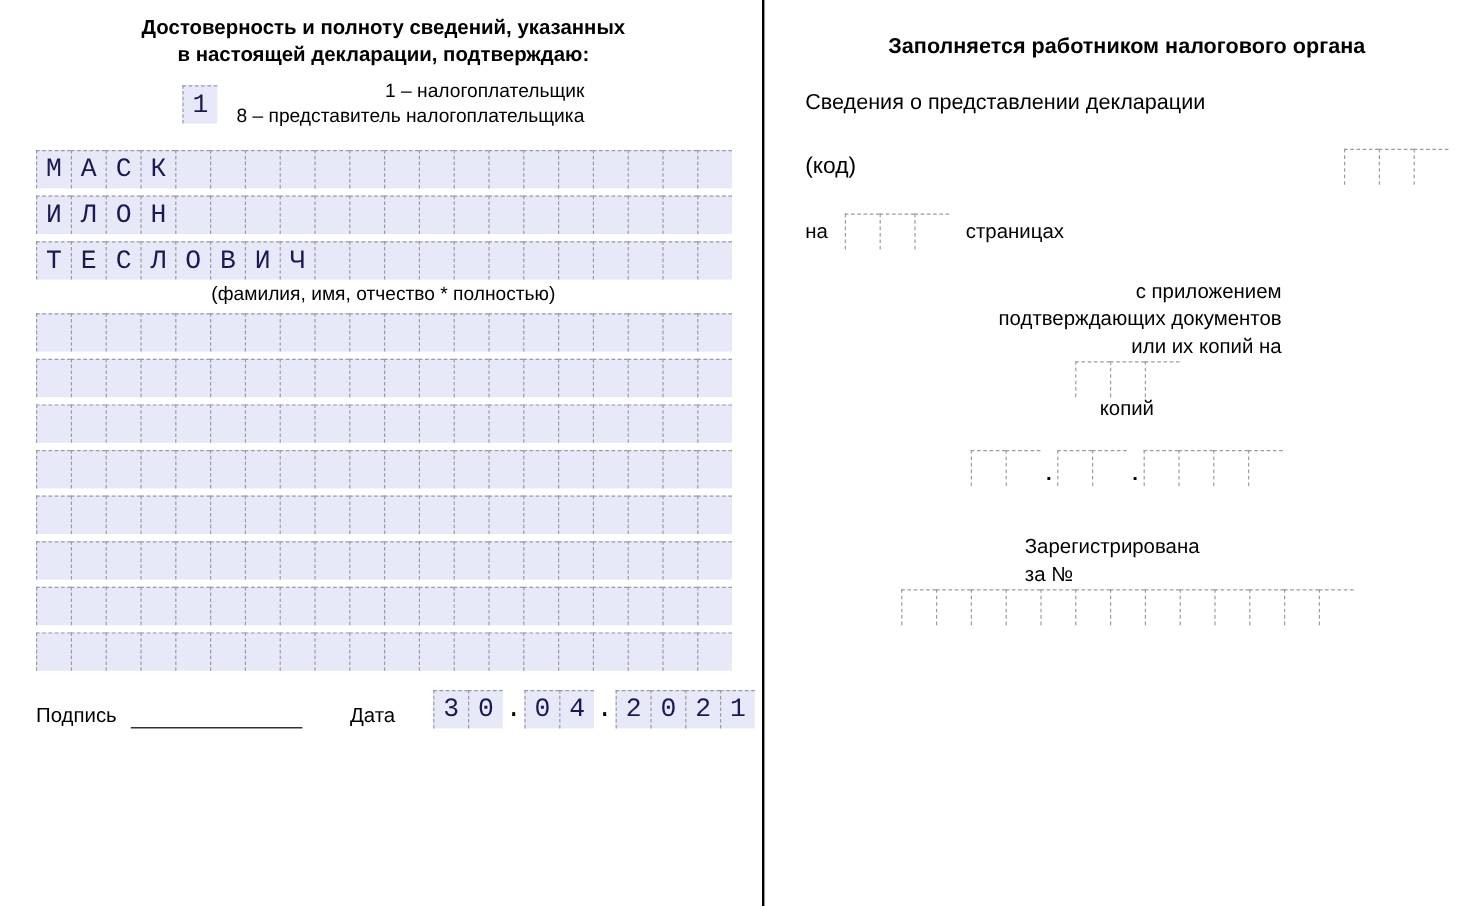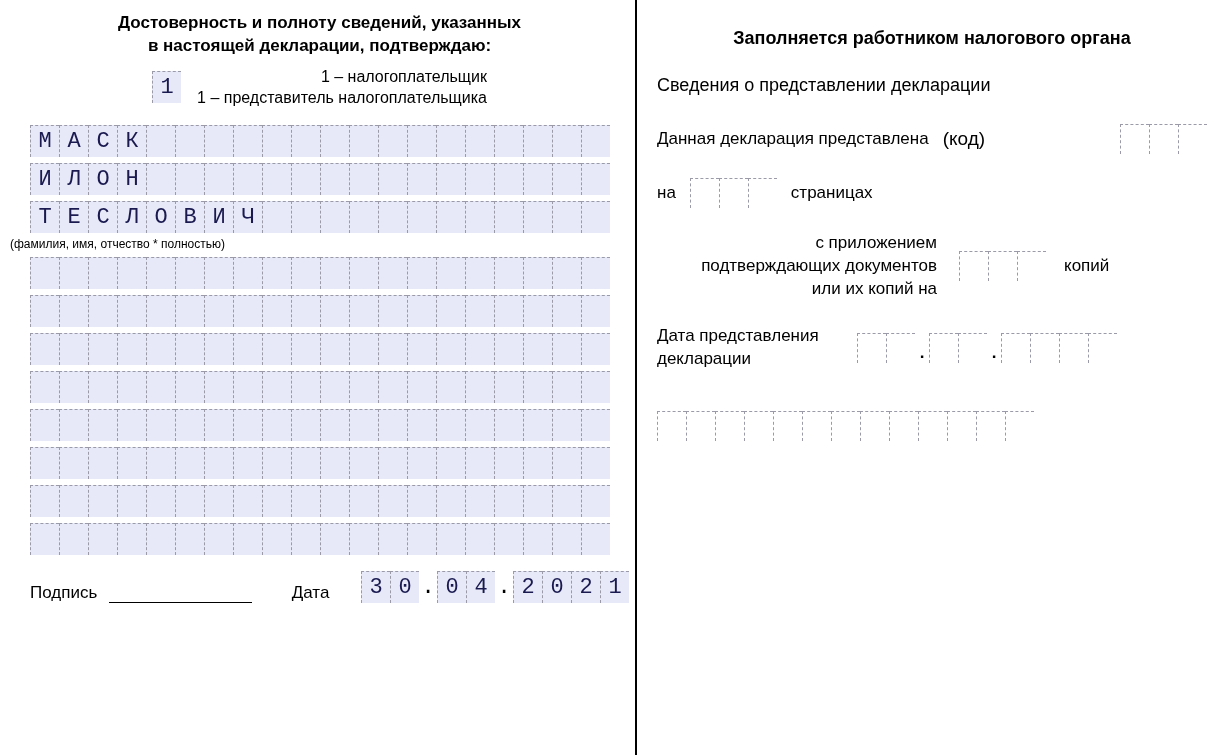--- a/index.html
+++ b/index.html
@@ -19,21 +19,21 @@
     width: 1227px;
     height: 755px;
   }
   .left {
     width: 635px;
     padding: 10px 6px 0 10px;
     position: relative;
   }
   .right {
     width: 592px;
-    padding: 28px 20px 0 20px;
+    padding: 28px 20px 0 34px;
     border-left: 2px solid #000;
   }
 
   .heading {
     font-weight: bold;
     text-align: center;
     line-height: 1.35;
     margin: 2px 0 8px 0;
   }
 
@@ -73,21 +73,22 @@
     justify-content: center;
     font-family: "Courier New", Courier, monospace;
     font-size: 22px;
   }
 
   .row-cells {
     margin: 6px 0 0 20px;
   }
 
   .caption {
-    font-size: 12px;
+    text-align: center;
+    font-size: 16px;
     margin: 4px 0 2px 0;
   }
 
   .sig-row {
     display: flex;
     align-items: flex-end;
     gap: 12px;
     margin: 16px 0 0 20px;
     font-size: 17px;
   }
@@ -131,20 +132,21 @@
     height: 30px;
     display:flex;align-items:flex-end;justify-content:center;
     font-weight:bold;
   }
 
   .r-multi-row {
     display: flex;
     align-items: center;
     margin-bottom: 24px;
     font-size: 17px;
+    flex-direction: column;
   }
   .r-multi-text {
     text-align: right;
     line-height: 1.35;
     margin-right: 22px;
     flex: 0 0 auto;
   }
   .r-dates {
     display:flex; align-items:flex-end;
   }
@@ -159,21 +161,21 @@
       <span>Достоверность и полноту сведений, указанных</span><br>
       <span>в настоящей декларации, подтверждаю:</span>
     </div>
 
     <div class="legend-wrap">
       <div class="cells">
         <div class="cell">1</div>
       </div>
       <div class="legend-text">
         <span>1 – налогоплательщик</span><br>
-        <span>1 – представитель налогоплательщика</span>
+        <span>8 – представитель налогоплательщика</span>
       </div>
     </div>
 
     <div id="lastname-row" class="row-cells cells">
         <div class="cell">М</div>
         <div class="cell">А</div>
         <div class="cell">С</div>
         <div class="cell">К</div>
         <div class="cell"></div>
         <div class="cell"></div>
@@ -438,21 +440,20 @@
           <div class="cell">1</div>
         </span>
     </div>
   </div>
 
   <div class="right">
     <div class="r-title">Заполняется работником налогового органа</div>
     <div class="r-sub">Сведения о представлении декларации</div>
 
     <div class="r-row">
-      <span>Данная декларация представлена</span>
       <span class="small">(код)</span>
       <span style="flex:1"></span>
       <span class="r-cells" id="r-code-cells">
           <div class="r-cell"></div>
           <div class="r-cell"></div>
           <div class="r-cell"></div>
         </span>
     </div>
 
     <div class="r-row">
@@ -474,39 +475,39 @@
       <span class="r-cells" id="r-att-cells">
           <div class="r-cell"></div>
           <div class="r-cell"></div>
           <div class="r-cell"></div>
         </span>
       <span style="width:18px"></span>
       <span>копий</span>
     </div>
 
     <div class="r-multi-row">
-      <div style="line-height:1.35;width:200px">
-        <span>Дата представления</span><br>
-        <span>декларации</span>
-      </div>
       <span class="r-dates" id="r-date-cells">
           <div class="r-cell"></div>
           <div class="r-cell"></div>
           <div class="r-cell-dot">.</div>
           <div class="r-cell"></div>
           <div class="r-cell"></div>
           <div class="r-cell-dot">.</div>
           <div class="r-cell"></div>
           <div class="r-cell"></div>
           <div class="r-cell"></div>
           <div class="r-cell"></div>
         </span>
     </div>
 
     <div class="r-multi-row" style="margin-top:40px">
+      <div style="line-height:1.35;width:170px">
+        <span>Зарегистрирована</span><br>
+        <span>за  №</span>
+      </div>
       <span class="r-cells" id="r-reg-cells">
           <div class="r-cell"></div>
           <div class="r-cell"></div>
           <div class="r-cell"></div>
           <div class="r-cell"></div>
           <div class="r-cell"></div>
           <div class="r-cell"></div>
           <div class="r-cell"></div>
           <div class="r-cell"></div>
           <div class="r-cell"></div>

